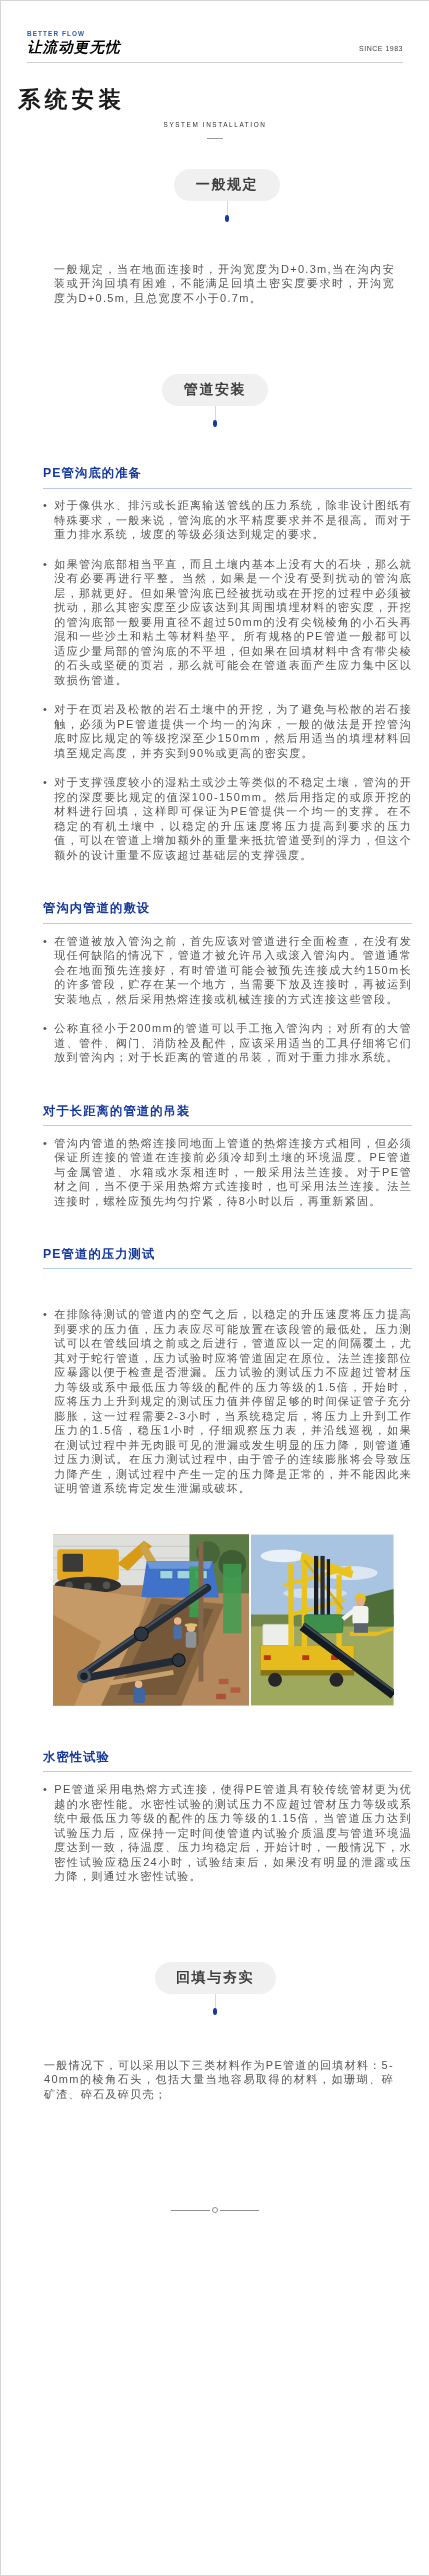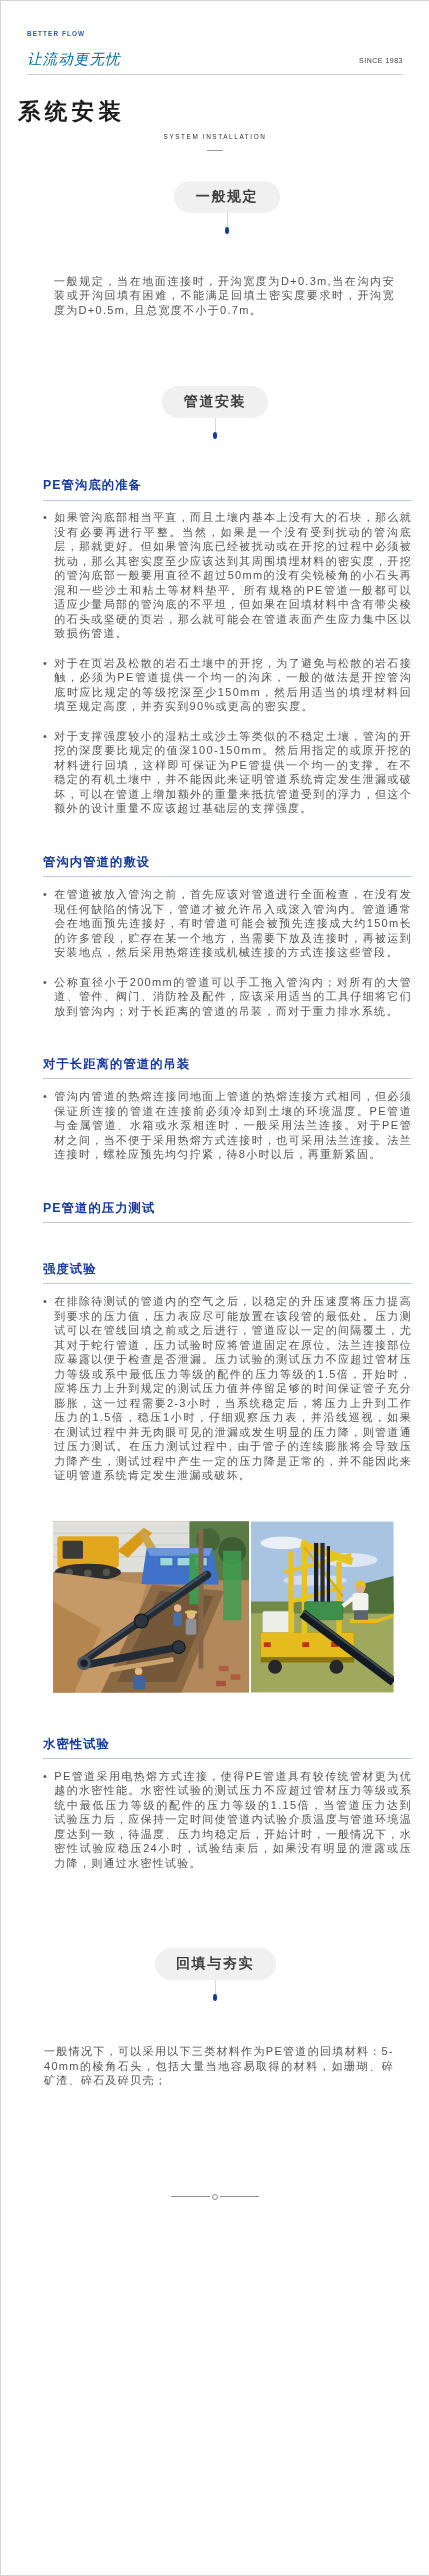--- a/index.html
+++ b/index.html
@@ -4,21 +4,21 @@
 <style>
   html,body{margin:0;padding:0;background:#fff;}
   .page{
     position:relative;width:430px;height:2576px;box-sizing:border-box;
     background:#ffffff;border:0.5px solid #d4d4d4;overflow:hidden;
     font-family:"Liberation Sans","DejaVu Sans",sans-serif;
   }
   
   .hdr{position:relative;padding:29px 26px 0 26px;}
   .tagline{font-size:6.4px;font-weight:bold;letter-spacing:1.1px;color:#2a5cab;}
-  .logo{font-size:14.5px;font-weight:normal;color:#0369a1;letter-spacing:1.1px;margin-top:13px;font-style:italic;}
+  .logo{font-size:14.5px;font-weight:bold;color:#000000;letter-spacing:1.1px;margin-top:1px;font-style:italic;}
   .since{position:absolute;right:26px;bottom:5.4px;font-size:7px;color:#3c3c3c;letter-spacing:0.5px;}
   .hdr-rule{margin:5.4px 26px 0 26px;border-bottom:0.5px solid #cfcfcf;}
   
   .title-zh{margin-top:20.4px;font-size:22.5px;font-weight:bold;color:#1c1c1c;letter-spacing:4.3px;padding-left:17px;}
   .title-en{margin-top:6.4px;text-align:center;font-size:6.4px;letter-spacing:1.6px;color:#2e2e2e;}
   .title-dash{width:16px;margin:9.7px auto 0 auto;border-bottom:0.5px solid #9a9a9a;}
   
   .badge-wrap{text-align:center;}
   .badge-wrap.b1{margin-top:30px;padding-left:24px;}
   .badge-wrap.b2{margin-top:69px;}
@@ -74,23 +74,24 @@
 
   <div class="badge-wrap b2">
     <div class="pill">管道安装</div>
     <div class="drop-line"></div>
     <div class="drop-dot"></div>
   </div>
 
   <div class="section">
     <div class="sec-h">PE管沟底的准备</div>
     <ul class="bullets body-text">
+      <li>对于像供水、排污或长距离输送管线的压力系统，除非设计图纸有特殊要求，一般来说，管沟底的水平精度要求并不是很高。而对于重力排水系统，坡度的等级必须达到规定的要求。</li>
       <li>如果管沟底部相当平直，而且土壤内基本上没有大的石块，那么就没有必要再进行平整。当然，如果是一个没有受到扰动的管沟底层，那就更好。但如果管沟底已经被扰动或在开挖的过程中必须被扰动，那么其密实度至少应该达到其周围填埋材料的密实度，开挖的管沟底部一般要用直径不超过50mm的没有尖锐棱角的小石头再混和一些沙土和粘土等材料垫平。所有规格的PE管道一般都可以适应少量局部的管沟底的不平坦，但如果在回填材料中含有带尖棱的石头或坚硬的页岩，那么就可能会在管道表面产生应力集中区以致损伤管道。</li>
       <li>对于在页岩及松散的岩石土壤中的开挖，为了避免与松散的岩石接触，必须为PE管道提供一个均一的沟床，一般的做法是开控管沟底时应比规定的等级挖深至少150mm，然后用适当的填埋材料回填至规定高度，并夯实到90%或更高的密实度。</li>
-      <li>对于支撑强度较小的湿粘土或沙土等类似的不稳定土壤，管沟的开挖的深度要比规定的值深100-150mm。然后用指定的或原开挖的材料进行回填，这样即可保证为PE管提供一个均一的支撑。在不稳定的有机土壤中，并不能因此来证明管道系统肯定发生泄漏或破坏，可以在管道上增加额外的重量来抵抗管道受到的浮力，但这个额外的设计重量不应该超过基础层的支撑强度。</li>
+      <li>对于支撑强度较小的湿粘土或沙土等类似的不稳定土壤，管沟的开挖的深度要比规定的值深100-150mm。然后用指定的或原开挖的材料进行回填，这样即可保证为PE管提供一个均一的支撑。在不稳定的有机土壤中，以稳定的升压速度将压力提高到要求的压力值，可以在管道上增加额外的重量来抵抗管道受到的浮力，但这个额外的设计重量不应该超过基础层的支撑强度。</li>
     </ul>
   </div>
 
   <div class="section">
     <div class="sec-h">管沟内管道的敷设</div>
     <ul class="bullets body-text">
       <li>在管道被放入管沟之前，首先应该对管道进行全面检查，在没有发现任何缺陷的情况下，管道才被允许吊入或滚入管沟内。管道通常会在地面预先连接好，有时管道可能会被预先连接成大约150m长的许多管段，贮存在某一个地方，当需要下放及连接时，再被运到安装地点，然后采用热熔连接或机械连接的方式连接这些管段。</li>
       <li>公称直径小于200mm的管道可以手工拖入管沟内；对所有的大管道、管件、阀门、消防栓及配件，应该采用适当的工具仔细将它们放到管沟内；对于长距离的管道的吊装，而对于重力排水系统。</li>
     </ul>
   </div>
@@ -100,21 +101,20 @@
     <ul class="bullets body-text">
       <li>管沟内管道的热熔连接同地面上管道的热熔连接方式相同，但必须保证所连接的管道在连接前必须冷却到土壤的环境温度。PE管道与金属管道、水箱或水泵相连时，一般采用法兰连接。对于PE管材之间，当不便于采用热熔方式连接时，也可采用法兰连接。法兰连接时，螺栓应预先均匀拧紧，待8小时以后，再重新紧固。</li>
     </ul>
   </div>
 
   <div class="section">
     <div class="sec-h">PE管道的压力测试</div>
   </div>
 
   <div class="section">
-    <div class="sec-h">强度试验</div>
     <ul class="bullets body-text">
       <li>在排除待测试的管道内的空气之后，以稳定的升压速度将压力提高到要求的压力值，压力表应尽可能放置在该段管的最低处。压力测试可以在管线回填之前或之后进行，管道应以一定的间隔覆土，尤其对于蛇行管道，压力试验时应将管道固定在原位。法兰连接部位应暴露以便于检查是否泄漏。压力试验的测试压力不应超过管材压力等级或系中最低压力等级的配件的压力等级的1.5倍，开始时，应将压力上升到规定的测试压力值并停留足够的时间保证管子充分膨胀，这一过程需要2-3小时，当系统稳定后，将压力上升到工作压力的1.5倍，稳压1小时，仔细观察压力表，并沿线巡视，如果在测试过程中并无肉眼可见的泄漏或发生明显的压力降，则管道通过压力测试。在压力测试过程中, 由于管子的连续膨胀将会导致压力降产生，测试过程中产生一定的压力降是正常的，并不能因此来证明管道系统肯定发生泄漏或破坏。</li>
     </ul>
   </div>
 
   <div class="photo-row">
     <svg class="photo" width="197" height="172" viewBox="0 0 367 320">
       <rect width="367" height="320" fill="#b3885c"></rect>
       <rect x="0" y="0" width="260" height="95" fill="#dfe0dc"></rect>
       <line x1="0" y1="22" x2="260" y2="22" stroke="#c8c9c4" stroke-width="2"></line>

